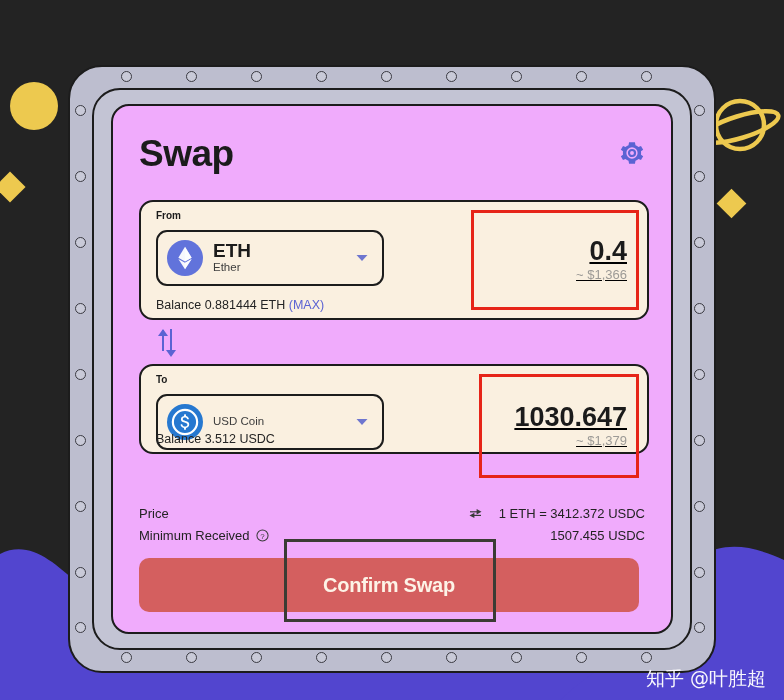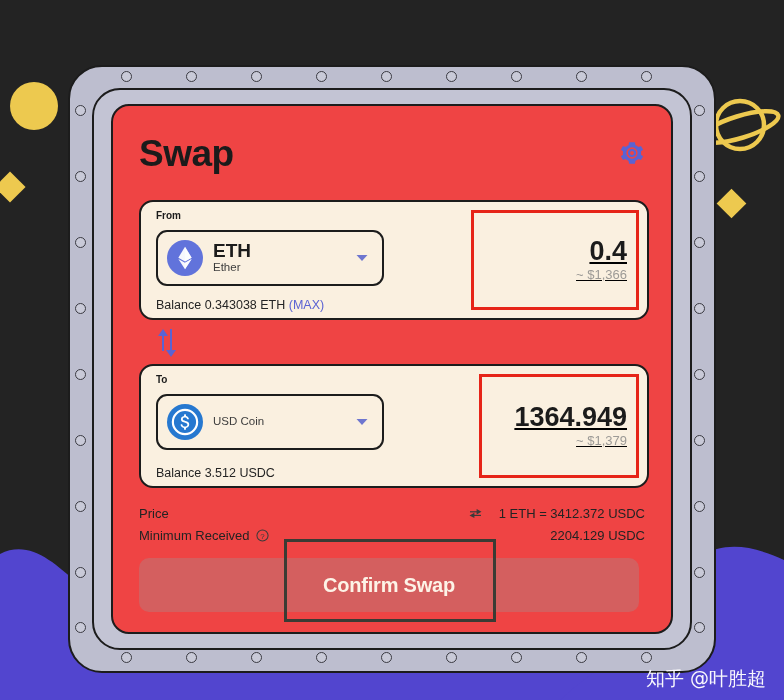--- a/index.html
+++ b/index.html
@@ -56,21 +56,21 @@
     box-sizing: border-box;
   }
 
   
   .card {
     position: absolute;
     left: 111px;
     top: 104px;
     width: 562px;
     height: 530px;
-    background: #ef4444;
+    background: #f0abfc;
     border: 2.5px solid #1c1c1c;
     border-radius: 18px;
     box-sizing: border-box;
   }
 
   .card-header {
     position: absolute;
     left: 26px;
     top: 18px;
     right: 24px;
@@ -99,21 +99,21 @@
   .panel {
     position: absolute;
     left: 26px;
     width: 510px;
     background: #faf0e0;
     border: 2.5px solid #1c1c1c;
     border-radius: 14px;
     box-sizing: border-box;
   }
   .panel-from { top: 94px; height: 120px; }
-  .panel-to   { top: 258px; height: 124px; }
+  .panel-to   { top: 258px; height: 90px; }
 
   .panel-label {
     position: absolute;
     left: 15px;
     top: 8px;
     font-size: 10px;
     font-weight: bold;
     color: #1b1b1b;
   }
 
@@ -383,21 +383,21 @@
       <div class="token-text">
         <div class="token-symbol">ETH</div>
         <div class="token-name">Ether</div>
       </div>
       <svg class="chevron" viewBox="0 0 12 8">
         <path d="M0.5 1 L6 7 L11.5 1 Z" fill="#6e76cf"></path>
       </svg>
     </div>
 
     <div class="balance-line">
-      <span>Balance 0.343038 ETH</span>
+      <span>Balance 0.881444 ETH</span>
       <span class="max-link">(MAX)</span>
     </div>
 
     <div class="amount-box amount-from">
       <div class="amount-value">0.4</div>
       <div class="amount-usd">~ $1,366</div>
     </div>
   </div>
 
   <div class="swap-arrows">
@@ -426,21 +426,21 @@
       <svg class="chevron" viewBox="0 0 12 8">
         <path d="M0.5 1 L6 7 L11.5 1 Z" fill="#6e76cf"></path>
       </svg>
     </div>
 
     <div class="balance-line">
       <span>Balance 3.512 USDC</span>
     </div>
 
     <div class="amount-box amount-to">
-      <div class="amount-value">1364.949</div>
+      <div class="amount-value">1030.647</div>
       <div class="amount-usd">~ $1,379</div>
     </div>
   </div>
 
   <div class="info-rows">
     <div class="info-row">
       <div class="info-left">
         <span>Price</span>
       </div>
       <div class="info-right">
@@ -457,21 +457,21 @@
     </div>
     <div class="info-row">
       <div class="info-left">
         <span>Minimum Received</span>
         <svg width="13" height="13" viewBox="0 0 14 14">
           <circle cx="7" cy="7" r="6" fill="none" stroke="#3a3a3a" stroke-width="1.1"></circle>
           <text x="7" y="10.3" font-size="8.5" text-anchor="middle" fill="#3a3a3a" font-family="Liberation Sans, sans-serif">?</text>
         </svg>
       </div>
       <div class="info-right">
-        <span>2204.129 USDC</span>
+        <span>1507.455 USDC</span>
       </div>
     </div>
   </div>
 
   <button class="confirm-btn">Confirm Swap</button>
 </div>
 
 <div class="annot-rect"></div>
 
 <div class="watermark">知乎 @叶胜超</div>

